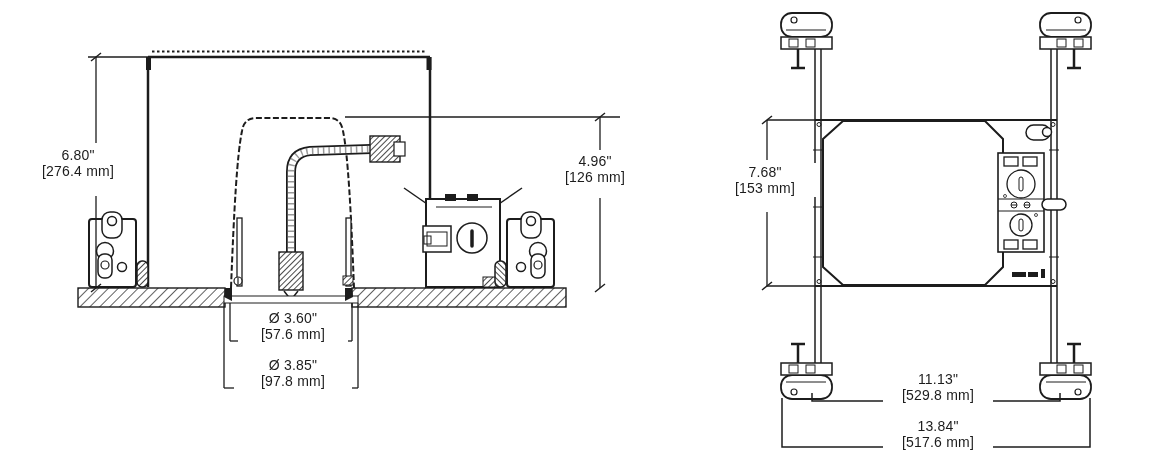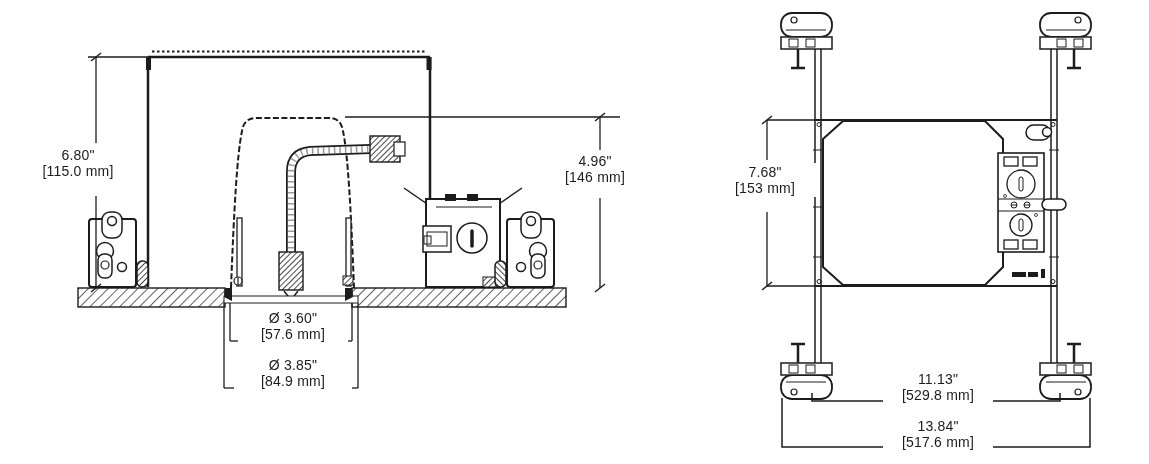--- a/index.html
+++ b/index.html
@@ -220,36 +220,36 @@
     </g>
 
     <g stroke-width="1.5">
       <polyline points="782,398 782,447 1090,447 1090,398"></polyline>
     </g>
   </g>
 </svg>
 
 <div class="dim-label" style="left:28px;top:146px;width:96px;">
   <span>6.80"</span>
-  <span>[115.0 mm]</span>
+  <span>[276.4 mm]</span>
 </div>
 
 <div class="dim-label" style="left:545px;top:152px;width:96px;">
   <span>4.96"</span>
-  <span>[146 mm]</span>
+  <span>[126 mm]</span>
 </div>
 
 <div class="dim-label" style="left:238px;top:309px;width:106px;">
   <span>Ø 3.60"</span>
   <span>[57.6 mm]</span>
 </div>
 
 <div class="dim-label" style="left:234px;top:356px;width:114px;">
   <span>Ø 3.85"</span>
-  <span>[84.9 mm]</span>
+  <span>[97.8 mm]</span>
 </div>
 
 <div class="dim-label" style="left:713px;top:163px;width:100px;">
   <span>7.68"</span>
   <span>[153 mm]</span>
 </div>
 
 <div class="dim-label" style="left:883px;top:370px;width:106px;">
   <span>11.13"</span>
   <span>[529.8 mm]</span>

